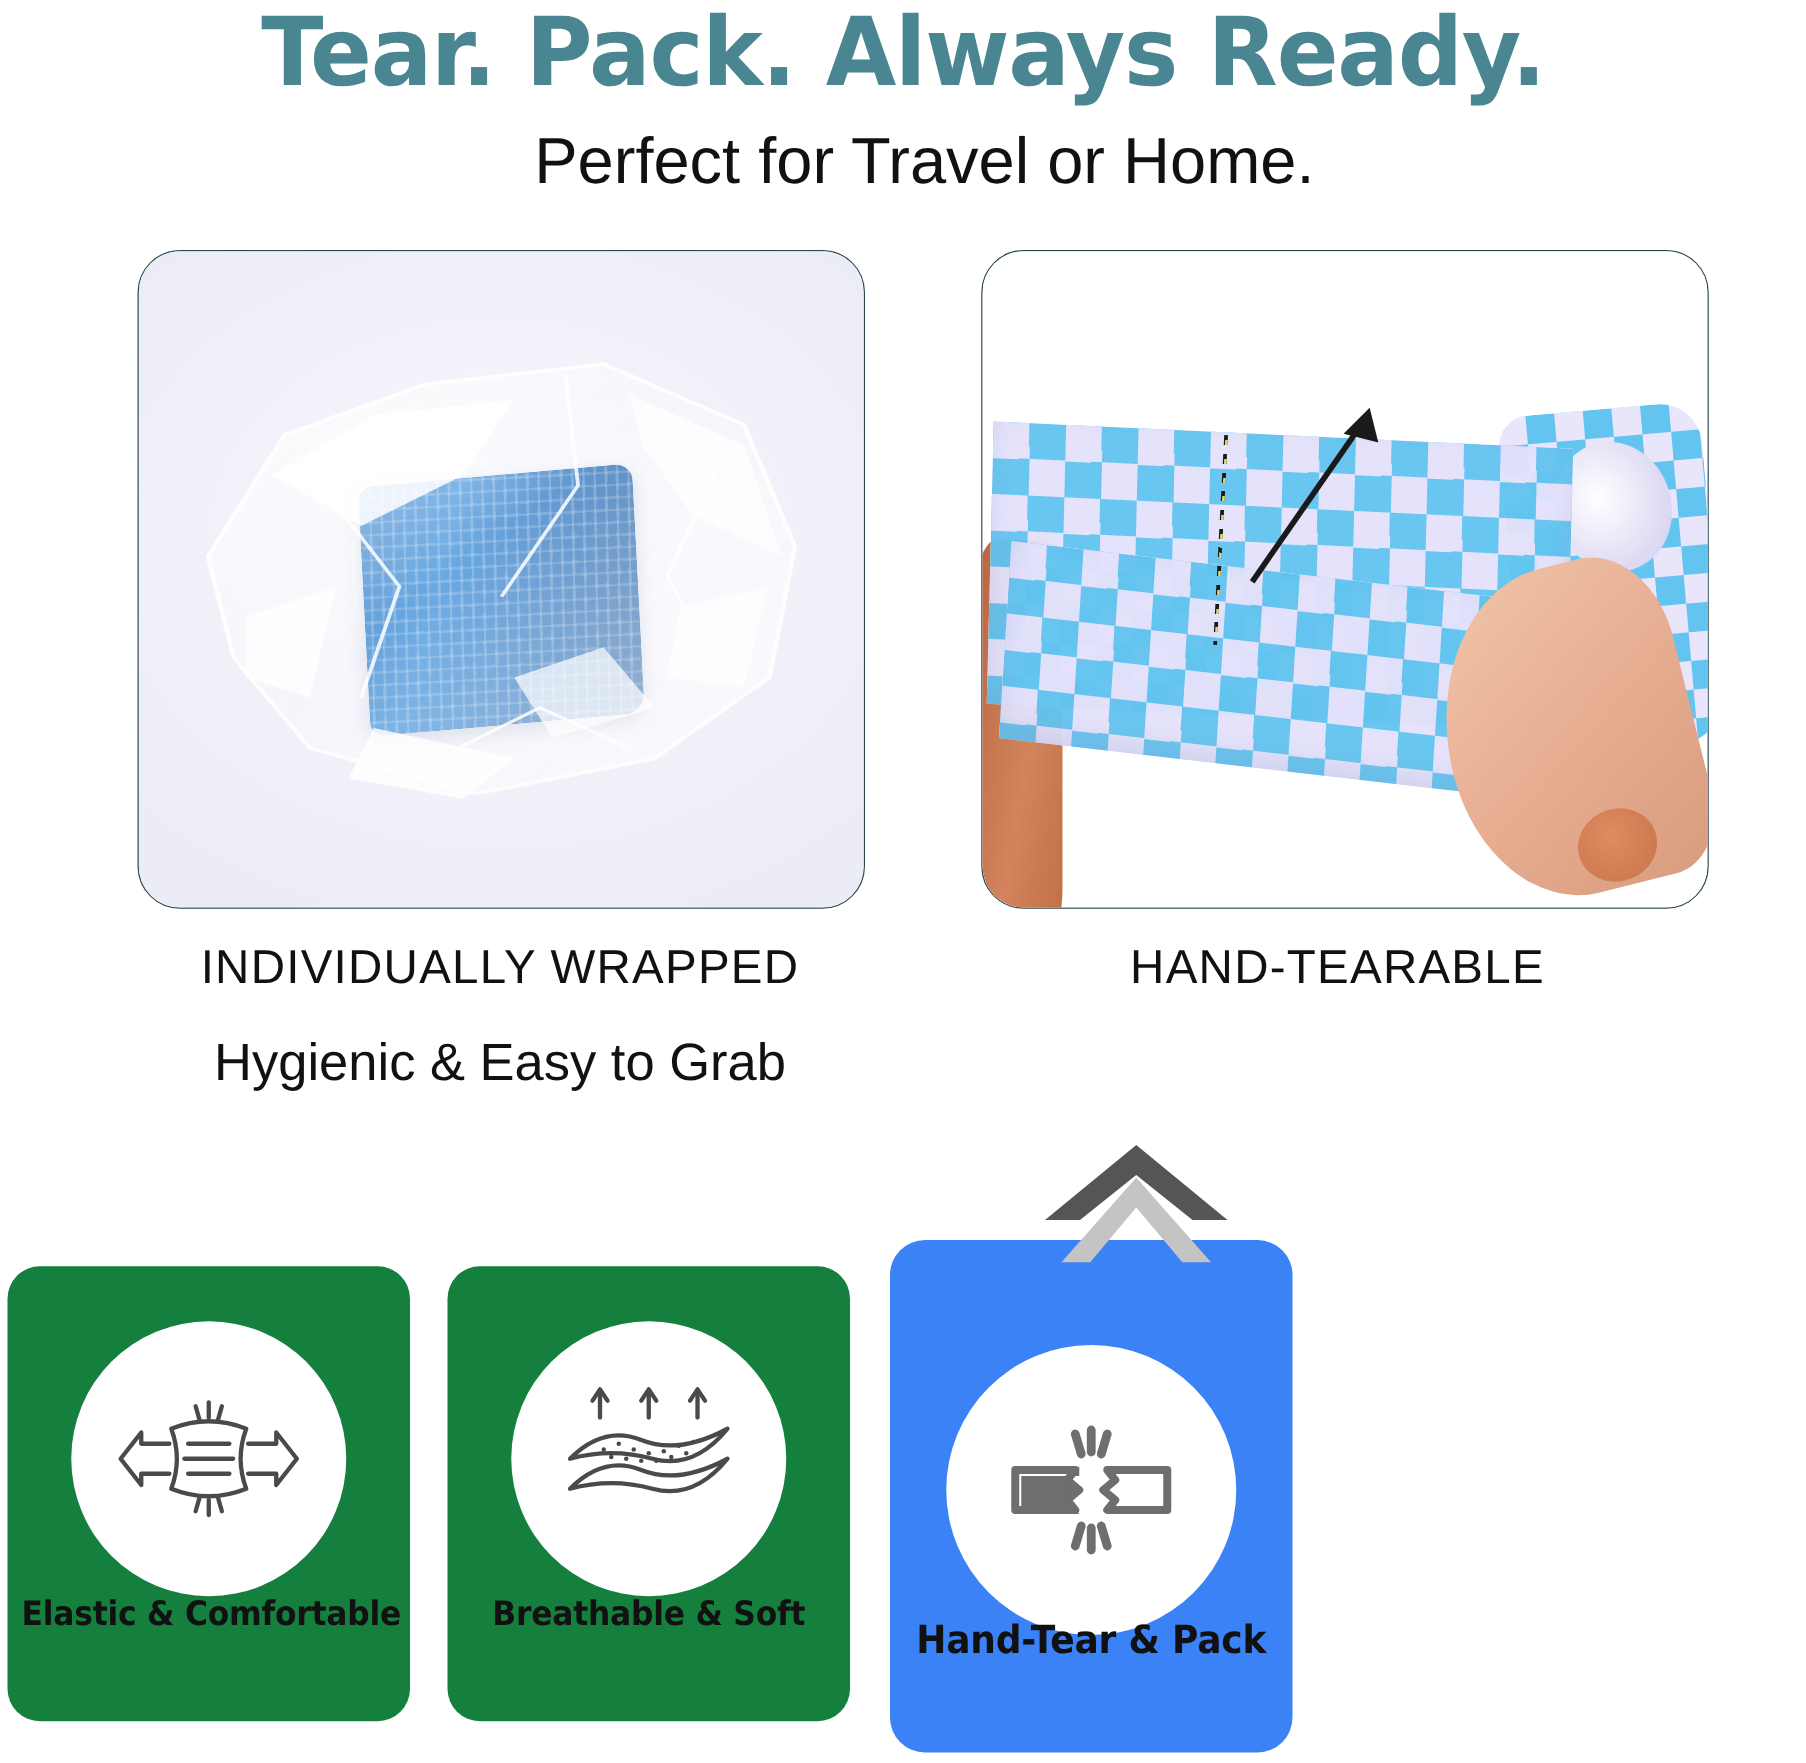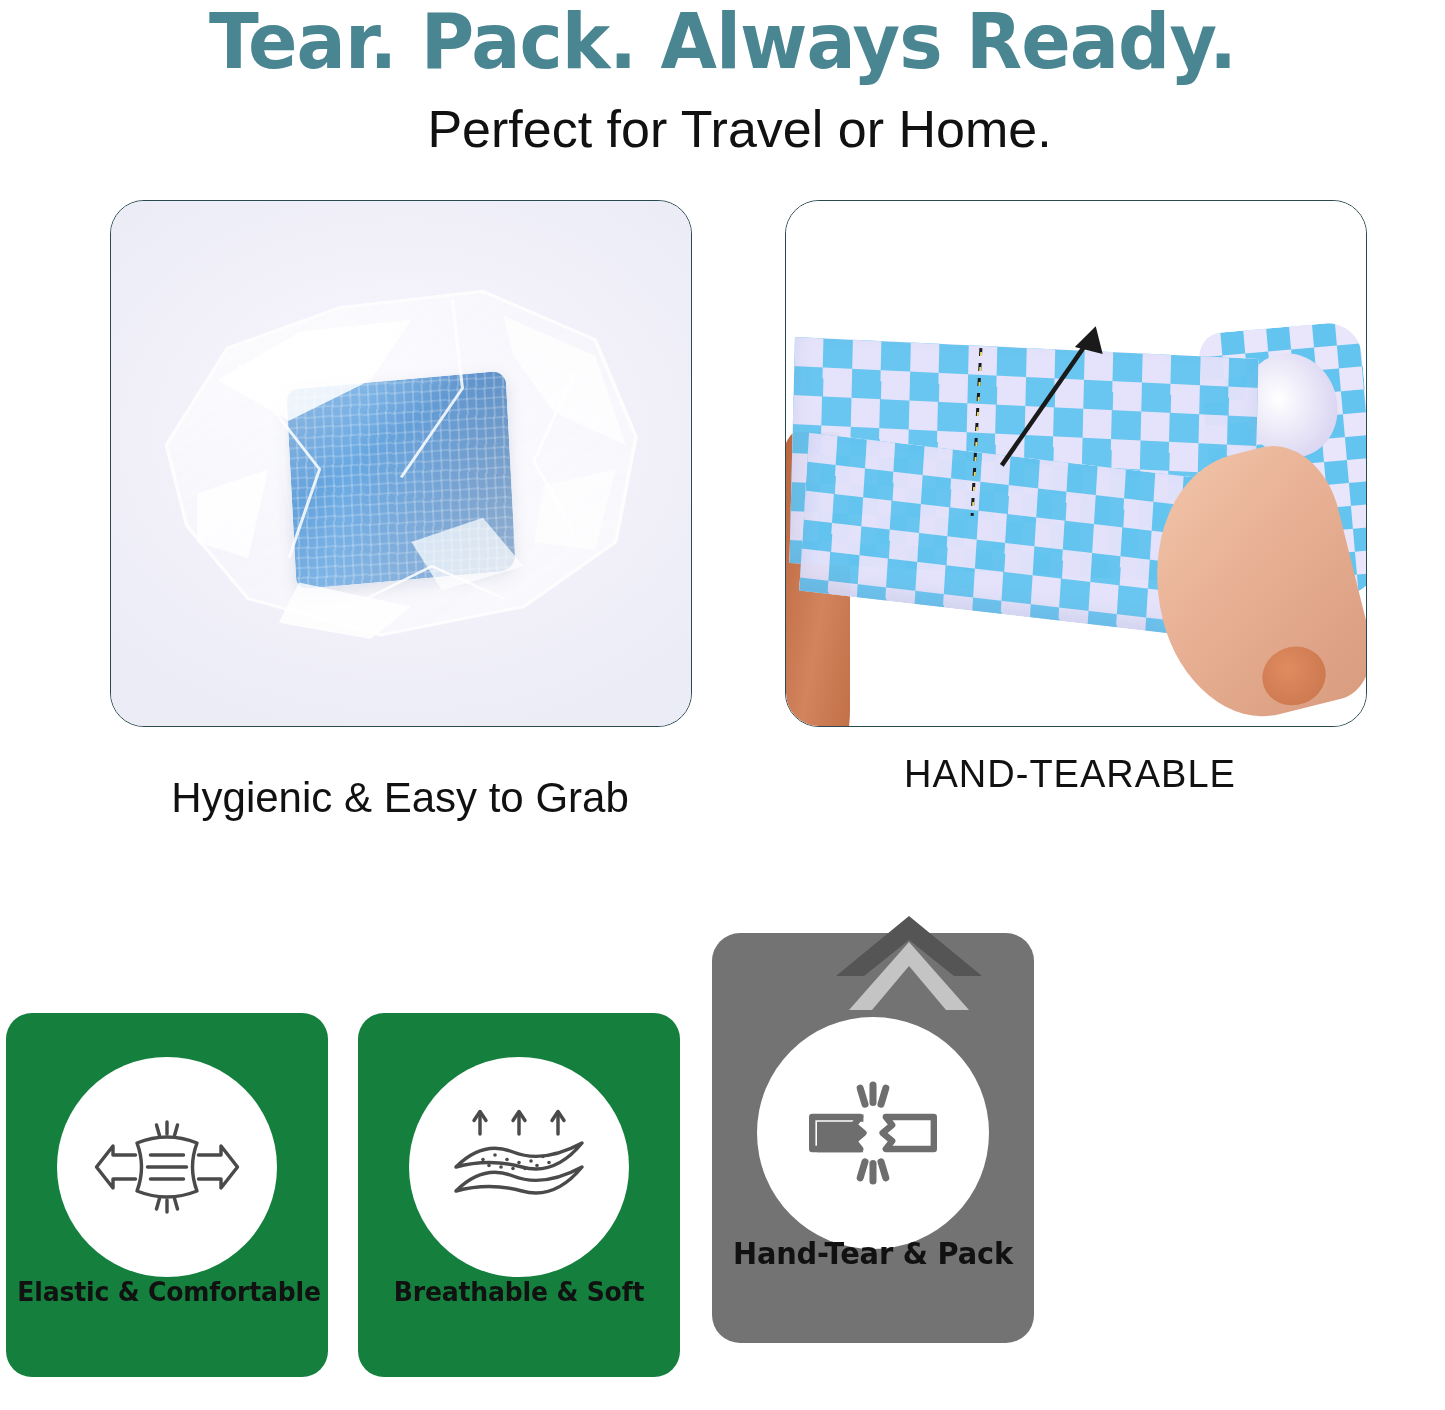--- a/index.html
+++ b/index.html
@@ -187,38 +187,38 @@
     font-weight: 400;
     letter-spacing: 1px;
     line-height: 1.0;
     white-space: nowrap;
   }
   .cap-sub {
     font-family: "Liberation Sans", sans-serif;
     font-size: 42px;
     font-weight: 400;
     line-height: 1.0;
-    margin-top: 22px;
+    margin-top: 36px;
     white-space: nowrap;
   }
 
   
   .cards { position: absolute; left: 0; top: 0; width: 1445px; height: 1410px; }
   .card {
     position: absolute;
     top: 1013px;
     width: 322px;
     height: 364px;
     border-radius: 26px;
     background: #15803d;
   }
   .card.highlight {
-    top: 933px;
+    top: 992px;
     height: 410px;
-    background: #737373;
+    background: #3b82f6;
     border-radius: 28px;
   }
   #card-0 { left: 6px; }
   #card-1 { left: 358px; }
   #card-2 { left: 712px; }
   #card-3 { left: 1118px; }
 
   .icon-circle {
     position: absolute;
     left: 50%;
@@ -300,20 +300,21 @@
     <svg class="tear-arrow" viewBox="0 0 100 100">
       <line x1="24" y1="84" x2="74" y2="12" stroke="#1a1a1a" stroke-width="2.6"></line>
       <polygon points="78,4 66,16 82,20" fill="#1a1a1a"></polygon>
     </svg>
     <div class="thumb"></div>
     <div class="nail"></div>
   </div>
 </div>
 
 <div class="caption-block" id="caption-left">
+  <div class="cap-title">INDIVIDUALLY WRAPPED</div>
   <div class="cap-sub">Hygienic &amp; Easy to Grab</div>
 </div>
 <div class="caption-block" id="caption-right">
   <div class="cap-title">HAND-TEARABLE</div>
 </div>
 
 <div class="cards">
 
   <div class="card" id="card-0">
     <div class="icon-circle">

